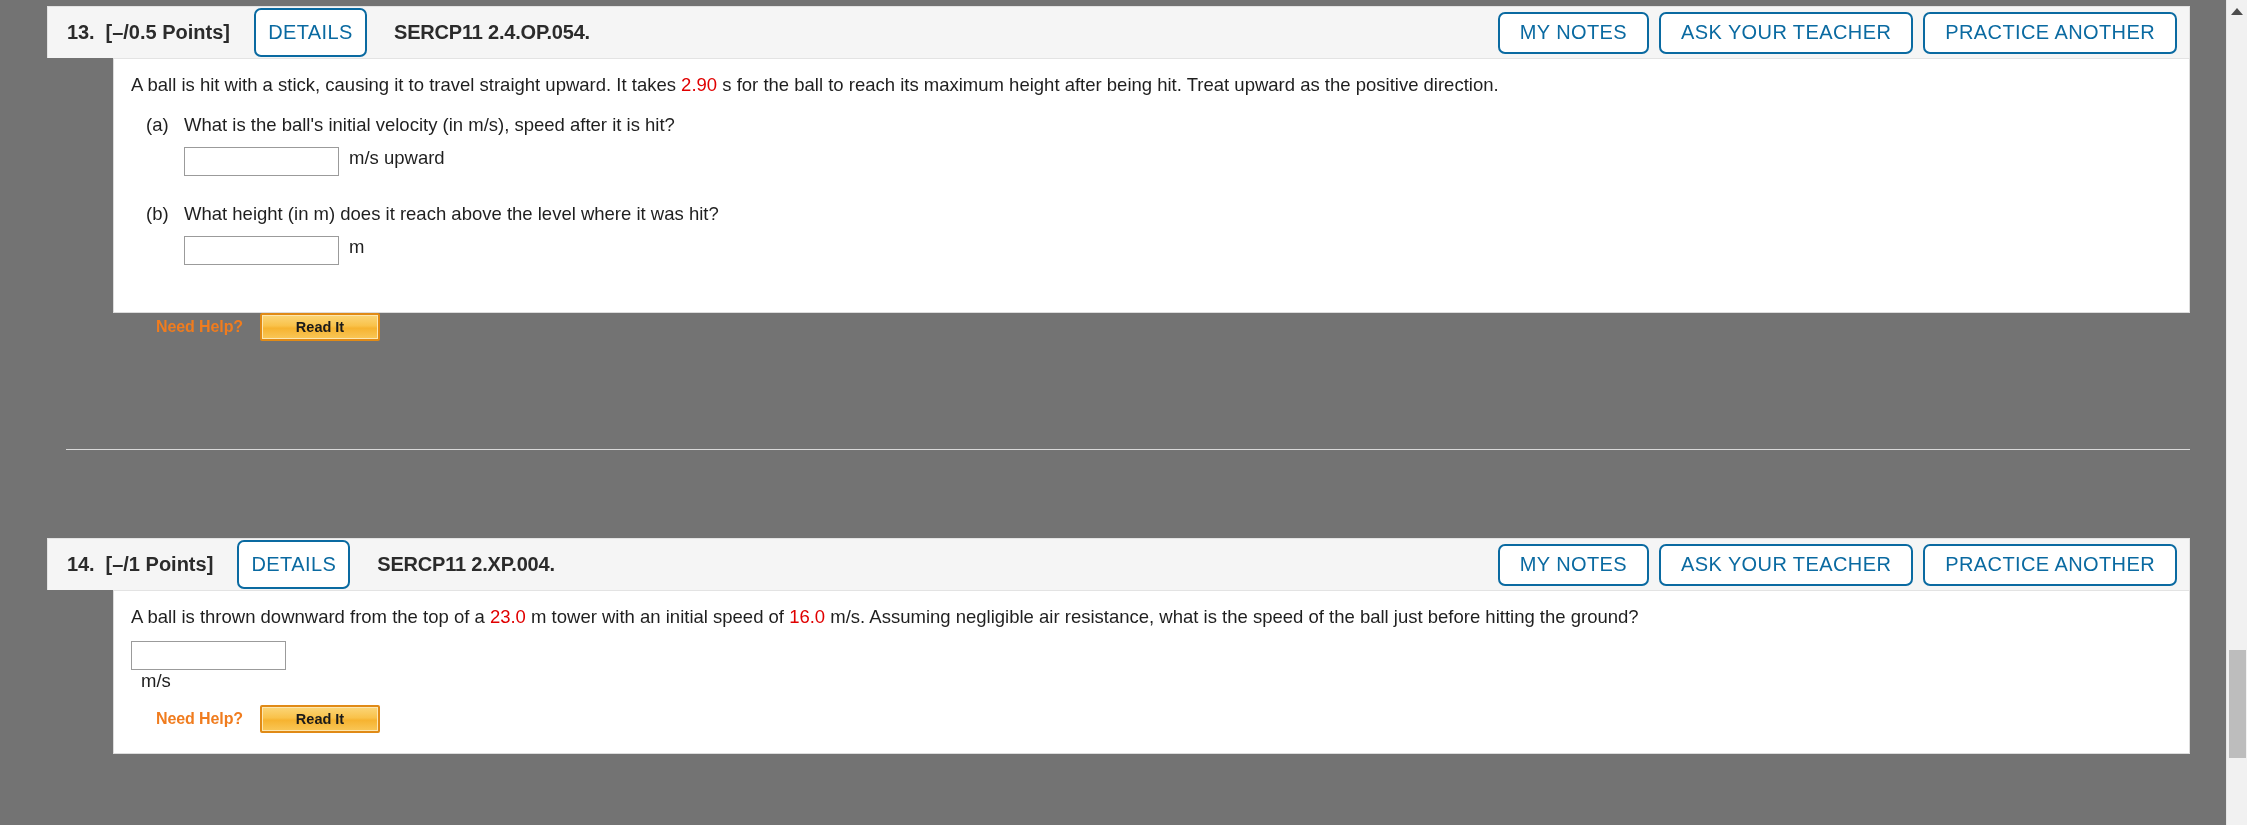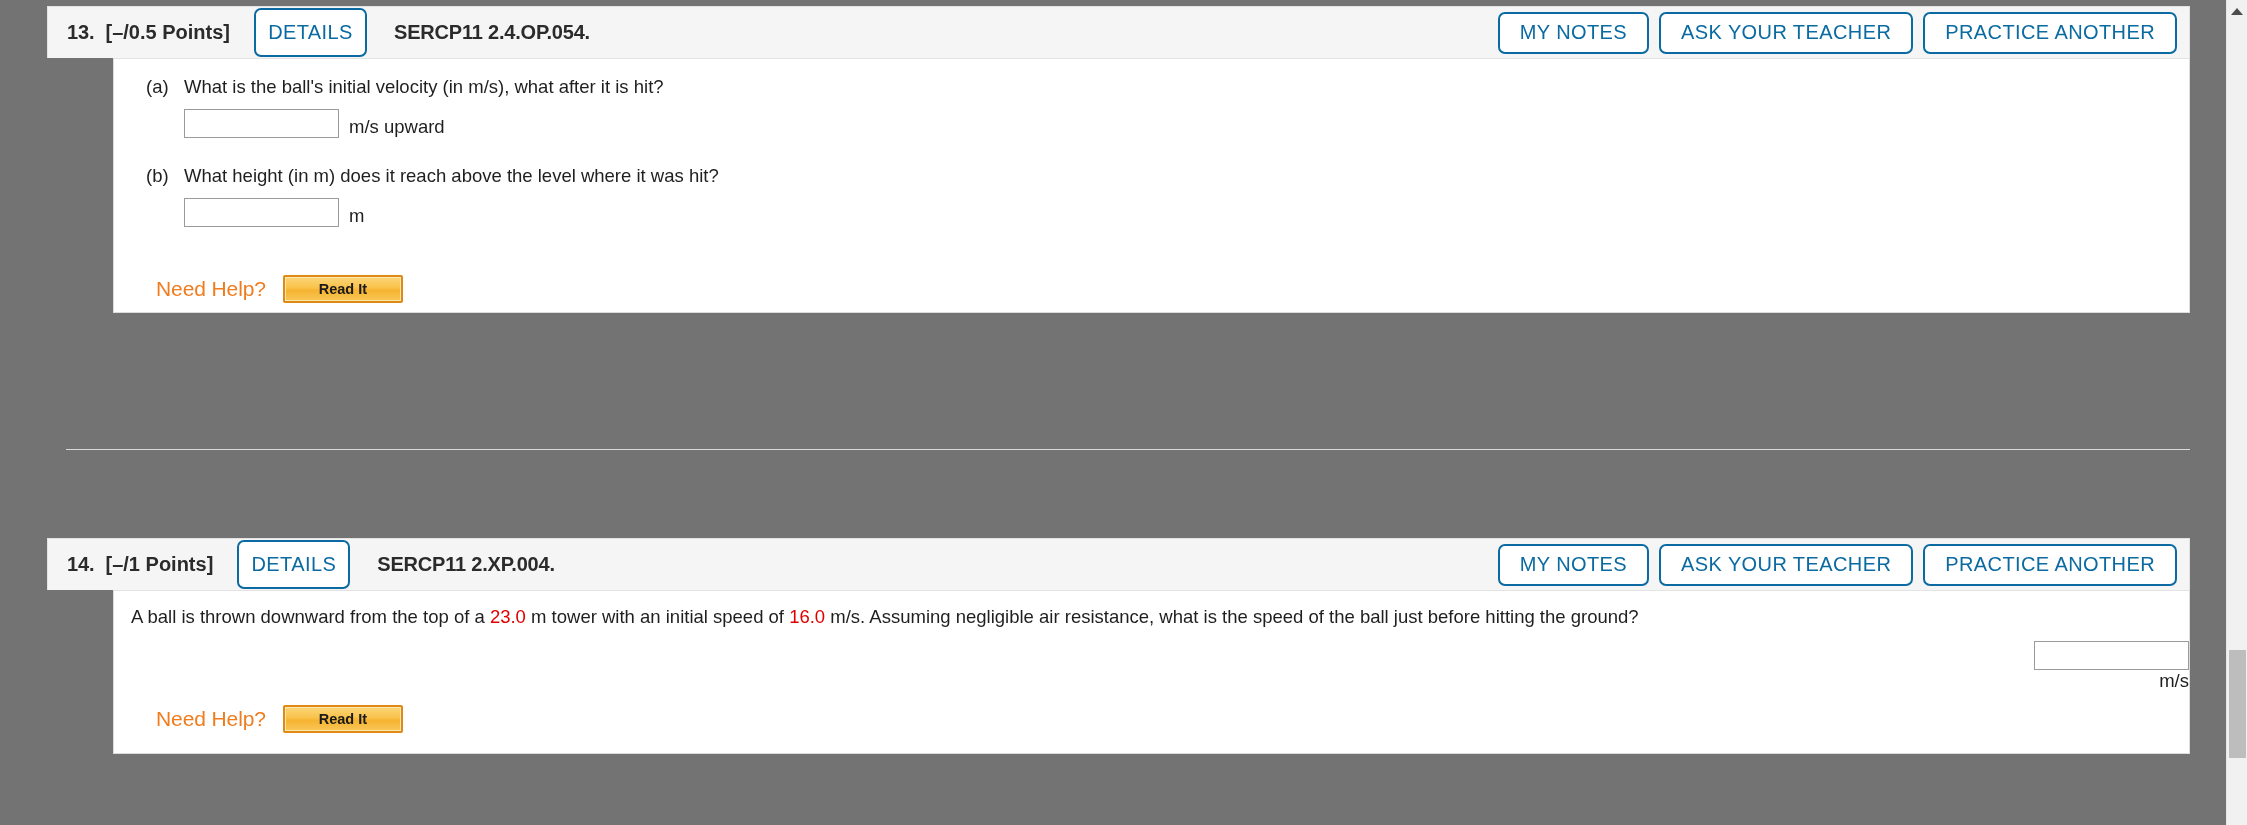--- a/index.html
+++ b/index.html
@@ -151,21 +151,21 @@
     width: 38px;
     flex: none;
   }
   .subtext {
     font-size: 18.5px;
     color: #1f1f1f;
     white-space: nowrap;
   }
   .answer-row {
     display: flex;
-    align-items: flex-end;
+    align-items: flex-start;
     padding-left: 70px;
     margin-top: 11px;
   }
   .ans-input {
     width: 155px;
     height: 29px;
     border: 1px solid #9b9b9b;
     background: #ffffff;
     font-family: "Liberation Sans", sans-serif;
     font-size: 15px;
@@ -178,22 +178,22 @@
     color: #1f1f1f;
     white-space: nowrap;
   }
 
   .needhelp-row {
     display: flex;
     align-items: center;
     padding-left: 42px;
   }
   .needhelp-label {
-    font-size: 21px;
-    font-weight: normal;
+    font-size: 16px;
+    font-weight: bold;
     color: #f07c1e;
     letter-spacing: -0.1px;
   }
   .readit-btn {
     margin-left: 17px;
     width: 120px;
     height: 28px;
     border: 2px solid #e08a16;
     border-radius: 2px;
     background: linear-gradient(to bottom, #fbd679 0%, #f9c24a 45%, #f6b330 55%, #f9c758 100%);
@@ -229,24 +229,25 @@
       <span class="qcode">SERCP11 2.4.OP.054.</span>
       <div class="head-actions">
         <div class="act-btn">MY NOTES</div>
         <div class="act-btn">ASK YOUR TEACHER</div>
         <div class="act-btn">PRACTICE ANOTHER</div>
       </div>
     </div>
 
     <div class="qbody" style="height:255px;">
 
+      <div class="qtext"><span>A ball is hit with a stick, causing it to travel straight upward. It takes </span><span class="val">2.90</span><span> s for the ball to reach its maximum height after being hit. Treat upward as the positive direction.</span></div>
 
       <div class="subpart">
         <span class="sublabel">(a)</span>
-        <span class="subtext">What is the ball's initial velocity (in m/s), what after it is hit?</span>
+        <span class="subtext">What is the ball's initial velocity (in m/s), speed after it is hit?</span>
       </div>
       <div class="answer-row">
         <input class="ans-input" type="text" value="" placeholder="" style="">
         <span class="unit">m/s upward</span>
       </div>
 
       <div class="subpart" style="margin-top:27px;">
         <span class="sublabel">(b)</span>
         <span class="subtext">What height (in m) does it reach above the level where it was hit?</span>
       </div>

